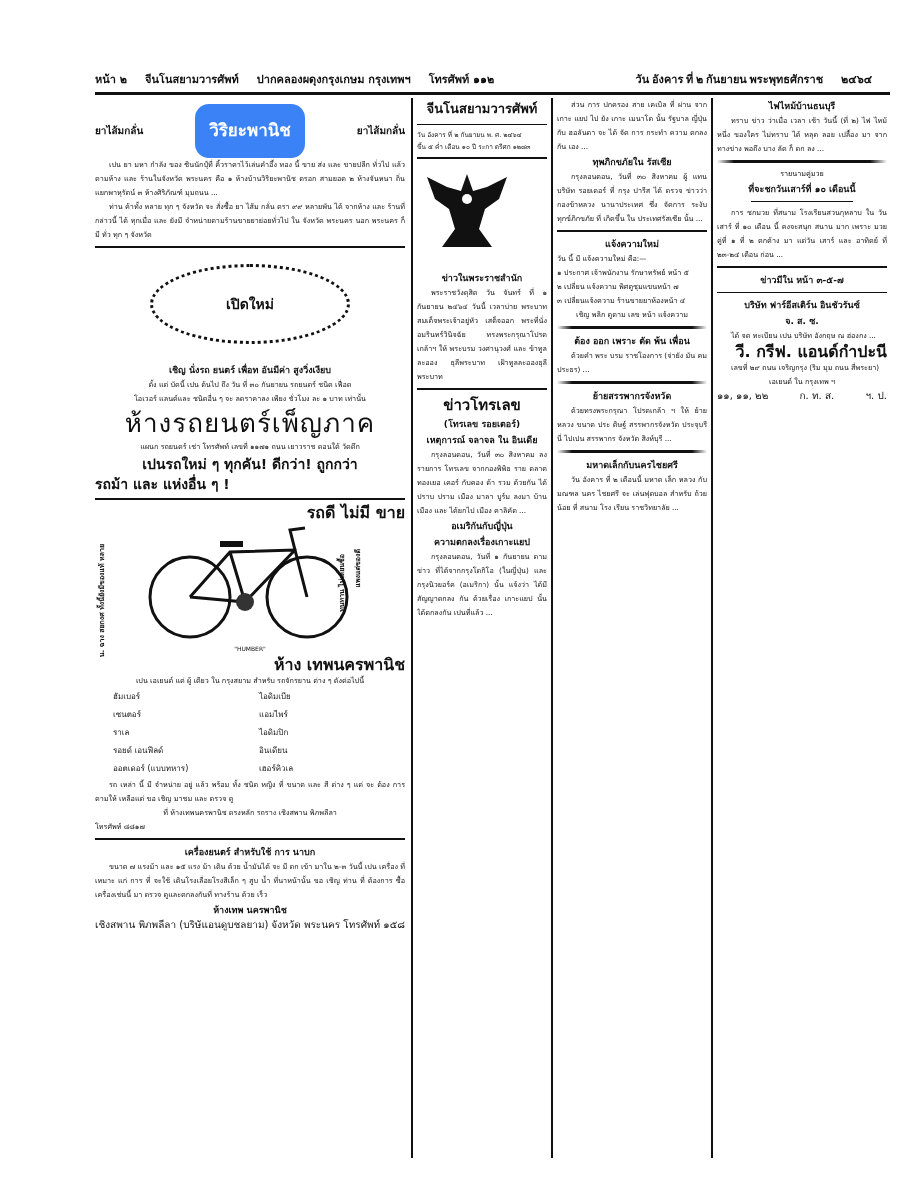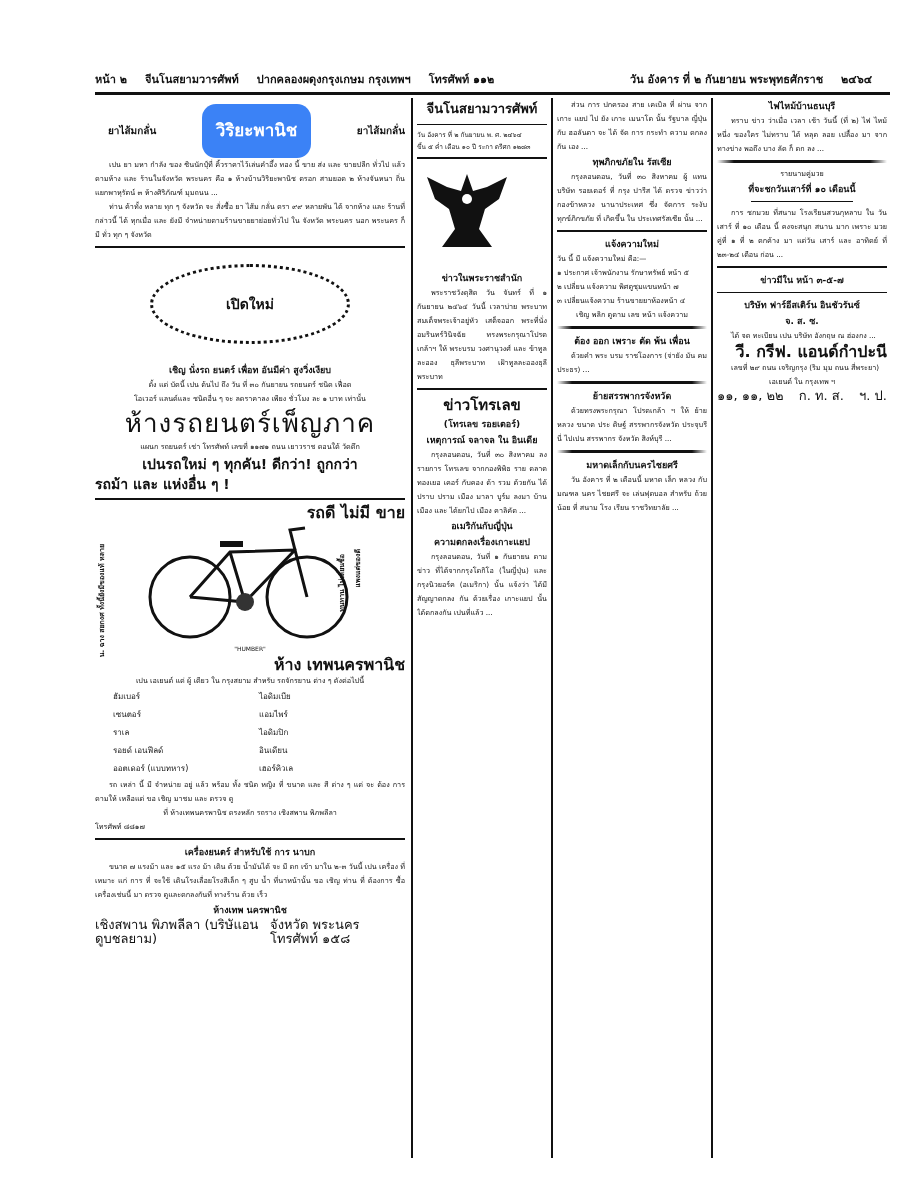--- a/index.html
+++ b/index.html
@@ -1,41 +1,41 @@
 <!DOCTYPE html>
 <html><head>
 <meta charset="utf-8">
 <style>
   * { box-sizing: border-box; margin: 0; padding: 0; }
   body { width: 921px; height: 1200px; background: #ffffff; color: #111; font-family: "DejaVu Sans", sans-serif; position: relative; overflow: hidden; }
   .page { position: absolute; left: 95px; top: 68px; width: 795px; height: 1080px; }
   .masthead { position: absolute; top: 0; left: 0; width: 795px; height: 22px; display: flex; align-items: center; font-size: 11px; font-weight: bold; }
   .masthead span { margin-right: 18px; white-space: nowrap; }
-  .masthead .right { margin-left: auto; display: flex; }
+  .masthead .right { margin-left: auto; display: flex; font-family: Liberation Serif, serif; }
   .mast-rule { position: absolute; top: 24px; left: 0; width: 795px; height: 3px; background: #111; }
   .col { position: absolute; top: 30px; font-size: 7.2px; line-height: 14px; overflow: hidden; }
   .col p { text-align: justify; text-indent: 14px; }
   .vrule { position: absolute; top: 30px; width: 1.5px; background: #111; height: 1060px; }
   .hr { height: 2px; background: #111; margin: 4px 0; }
   .hr.thin { height: 1px; }
   .hr.orn { height: 3px; background: linear-gradient(90deg, transparent 0, #111 10%, #111 90%, transparent 100%); }
   .center { text-align: center; }
   .h-big { font-size: 15px; font-weight: bold; text-align: center; line-height: 22px; }
   .h-med { font-size: 16px; font-weight: bold; text-align: right; line-height: 18px; }
   .h-sm { font-size: 9px; font-weight: bold; text-align: center; line-height: 16px; }
   .ribbon { display: inline-block; background: #3b82f6; color: #fff; padding: 20px 14px; border-radius: 14px; font-size: 17px; font-weight: bold; font-family: Liberation Serif, serif; }
-  .banner-row { display: flex; justify-content: space-between; align-items: center; margin-top: 6px; font-size: 10px; font-weight: bold; margin-left: 13px; }
+  .banner-row { display: flex; justify-content: space-between; align-items: center; margin-top: 6px; font-size: 10px; font-weight: bold; }
   .oval { width: 200px; height: 80px; border: 3px dotted #111; border-radius: 50%; margin: 16px auto 18px; display: flex; align-items: center; justify-content: center; font-size: 14px; font-weight: bold; }
   .shop-big { font-size: 26px; font-weight: normal; text-align: center; letter-spacing: 1px; line-height: 34px; }
   .slogan { font-size: 14px; font-weight: bold; line-height: 20px; }
   .garuda { width: 100px; height: 90px; margin: 6px auto; }
   .bike { width: 230px; height: 120px; margin: 0 auto; display: block; }
   .brand-list { display: grid; grid-template-columns: 1fr 1fr; padding-left: 18px; font-size: 8px; line-height: 18px; }
   .side-vert { position: absolute; writing-mode: vertical-rl; transform: rotate(180deg); font-size: 7px; font-weight: bold; }
-  .footer-row { display: flex; justify-content: space-between; font-size: 13px; align-items: center; }
+  .footer-row { display: flex; justify-content: space-between; font-size: 10px; align-items: center; }
 </style>
 </head>
 <body>
 
 <div class="page">
 
   <div class="masthead">
     <span>หน้า ๒</span>
     <span>จีนโนสยามวารศัพท์</span>
     <span>ปากคลองผดุงกรุงเกษม กรุงเทพฯ</span>

